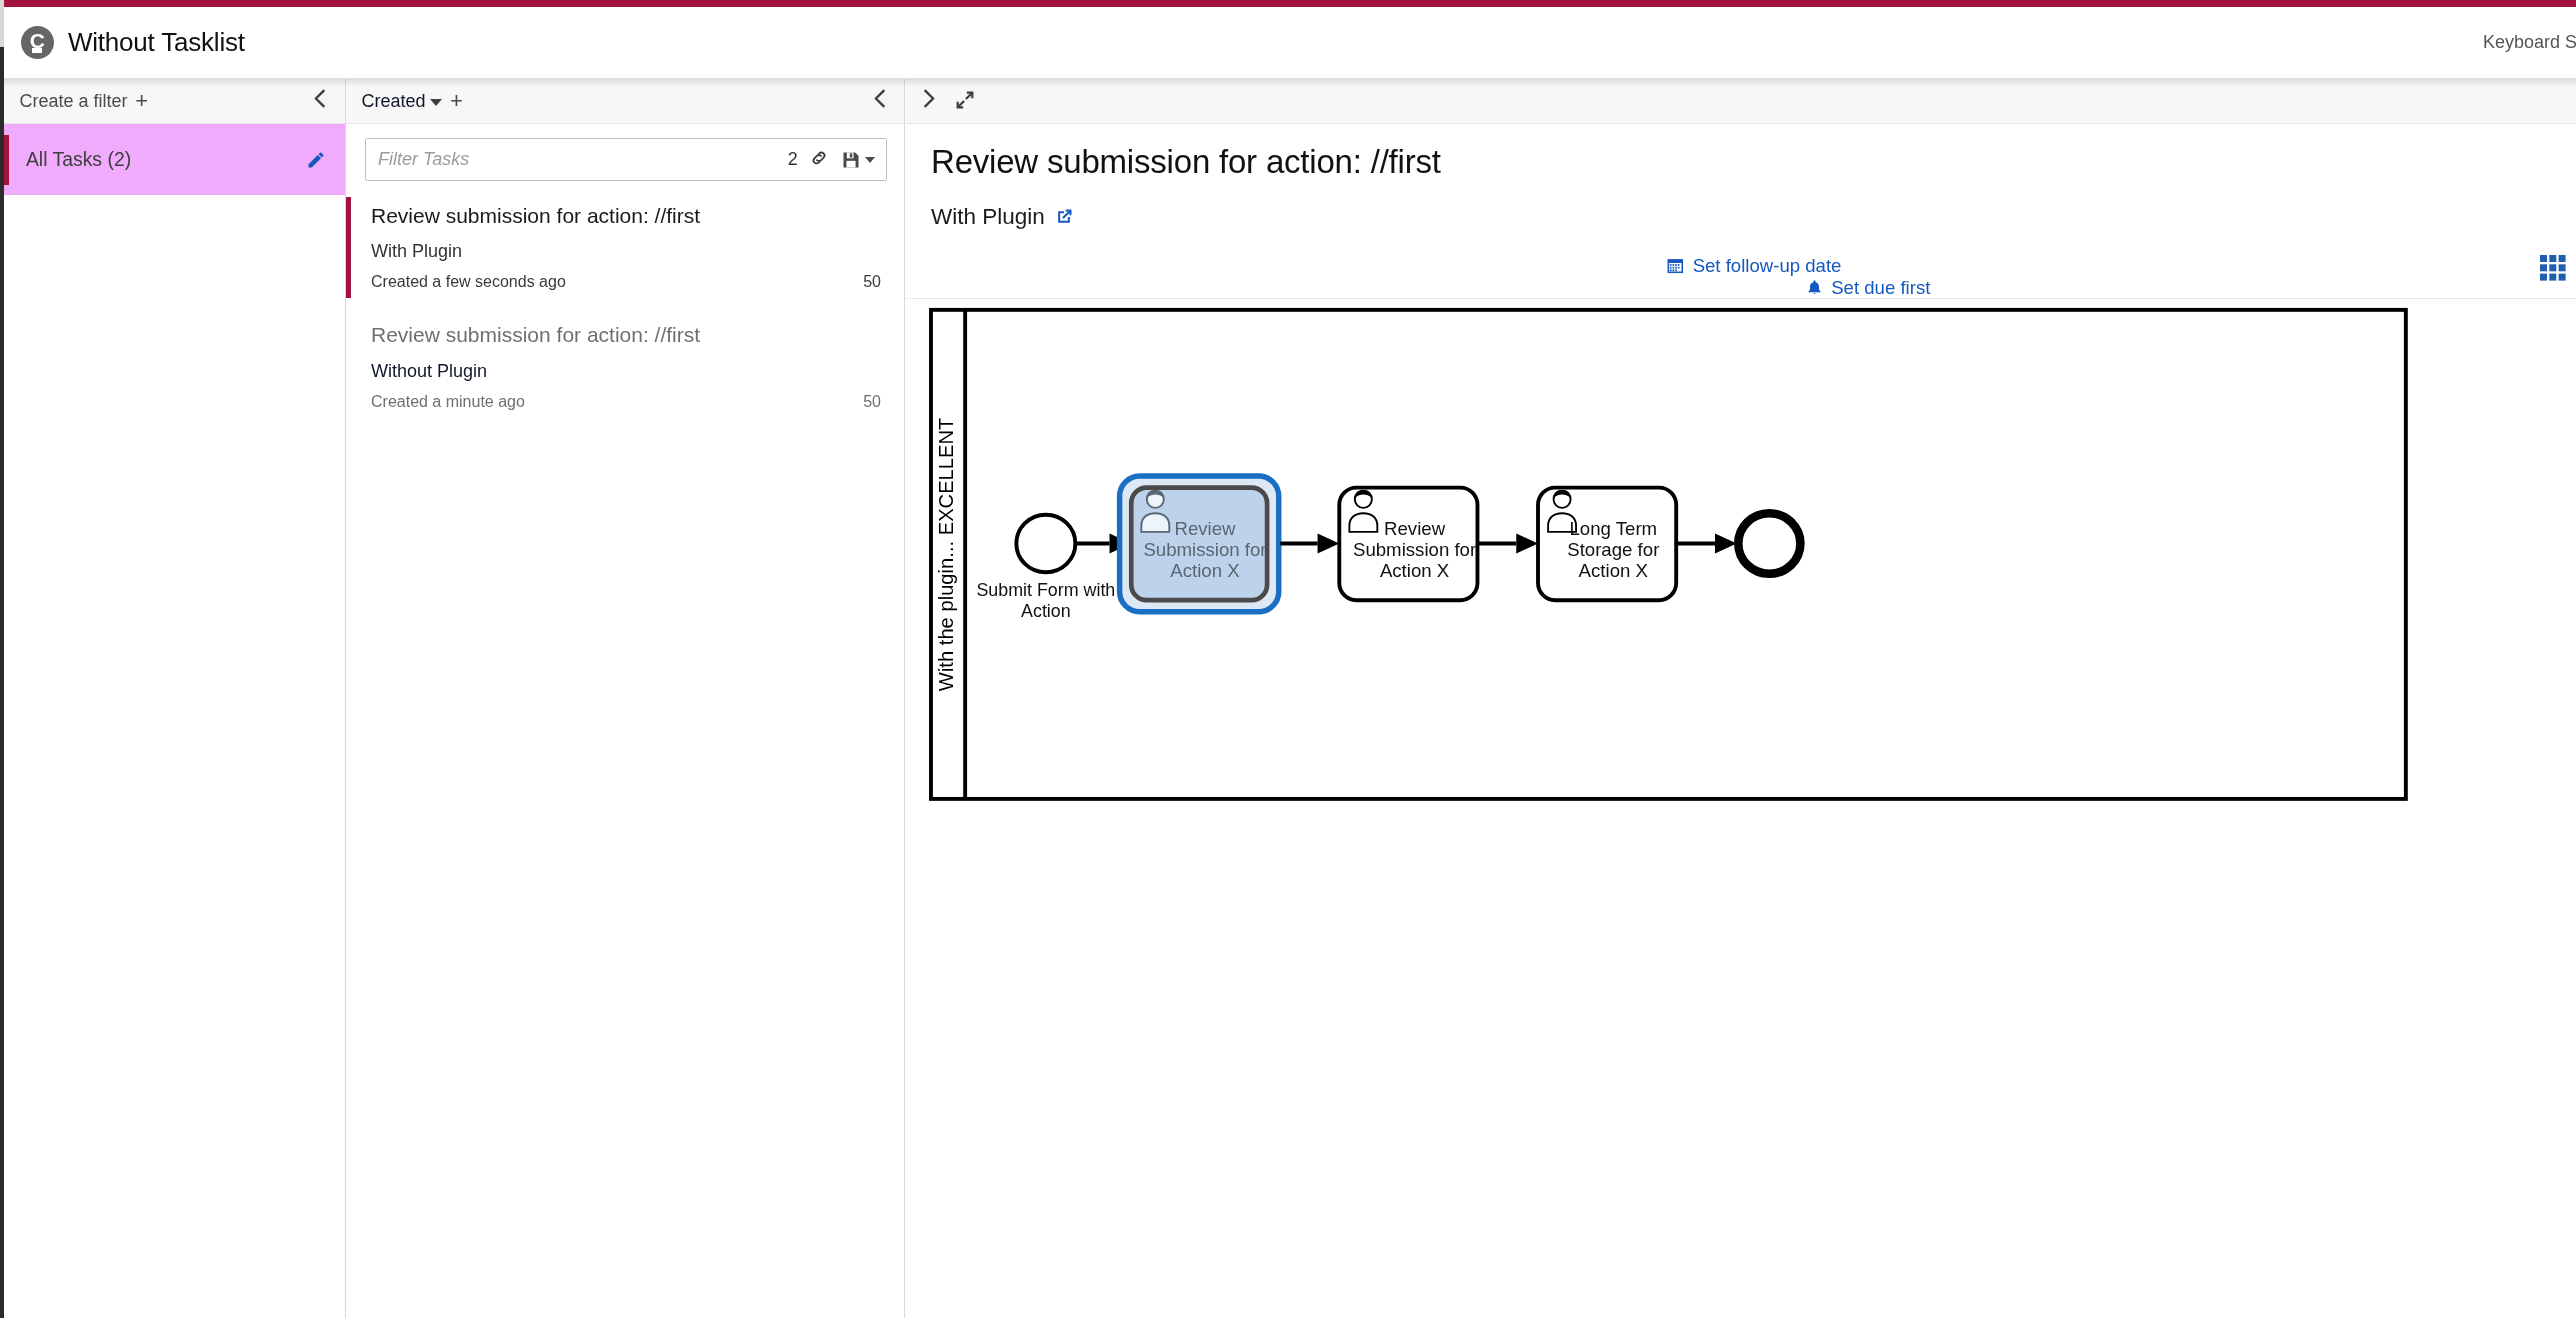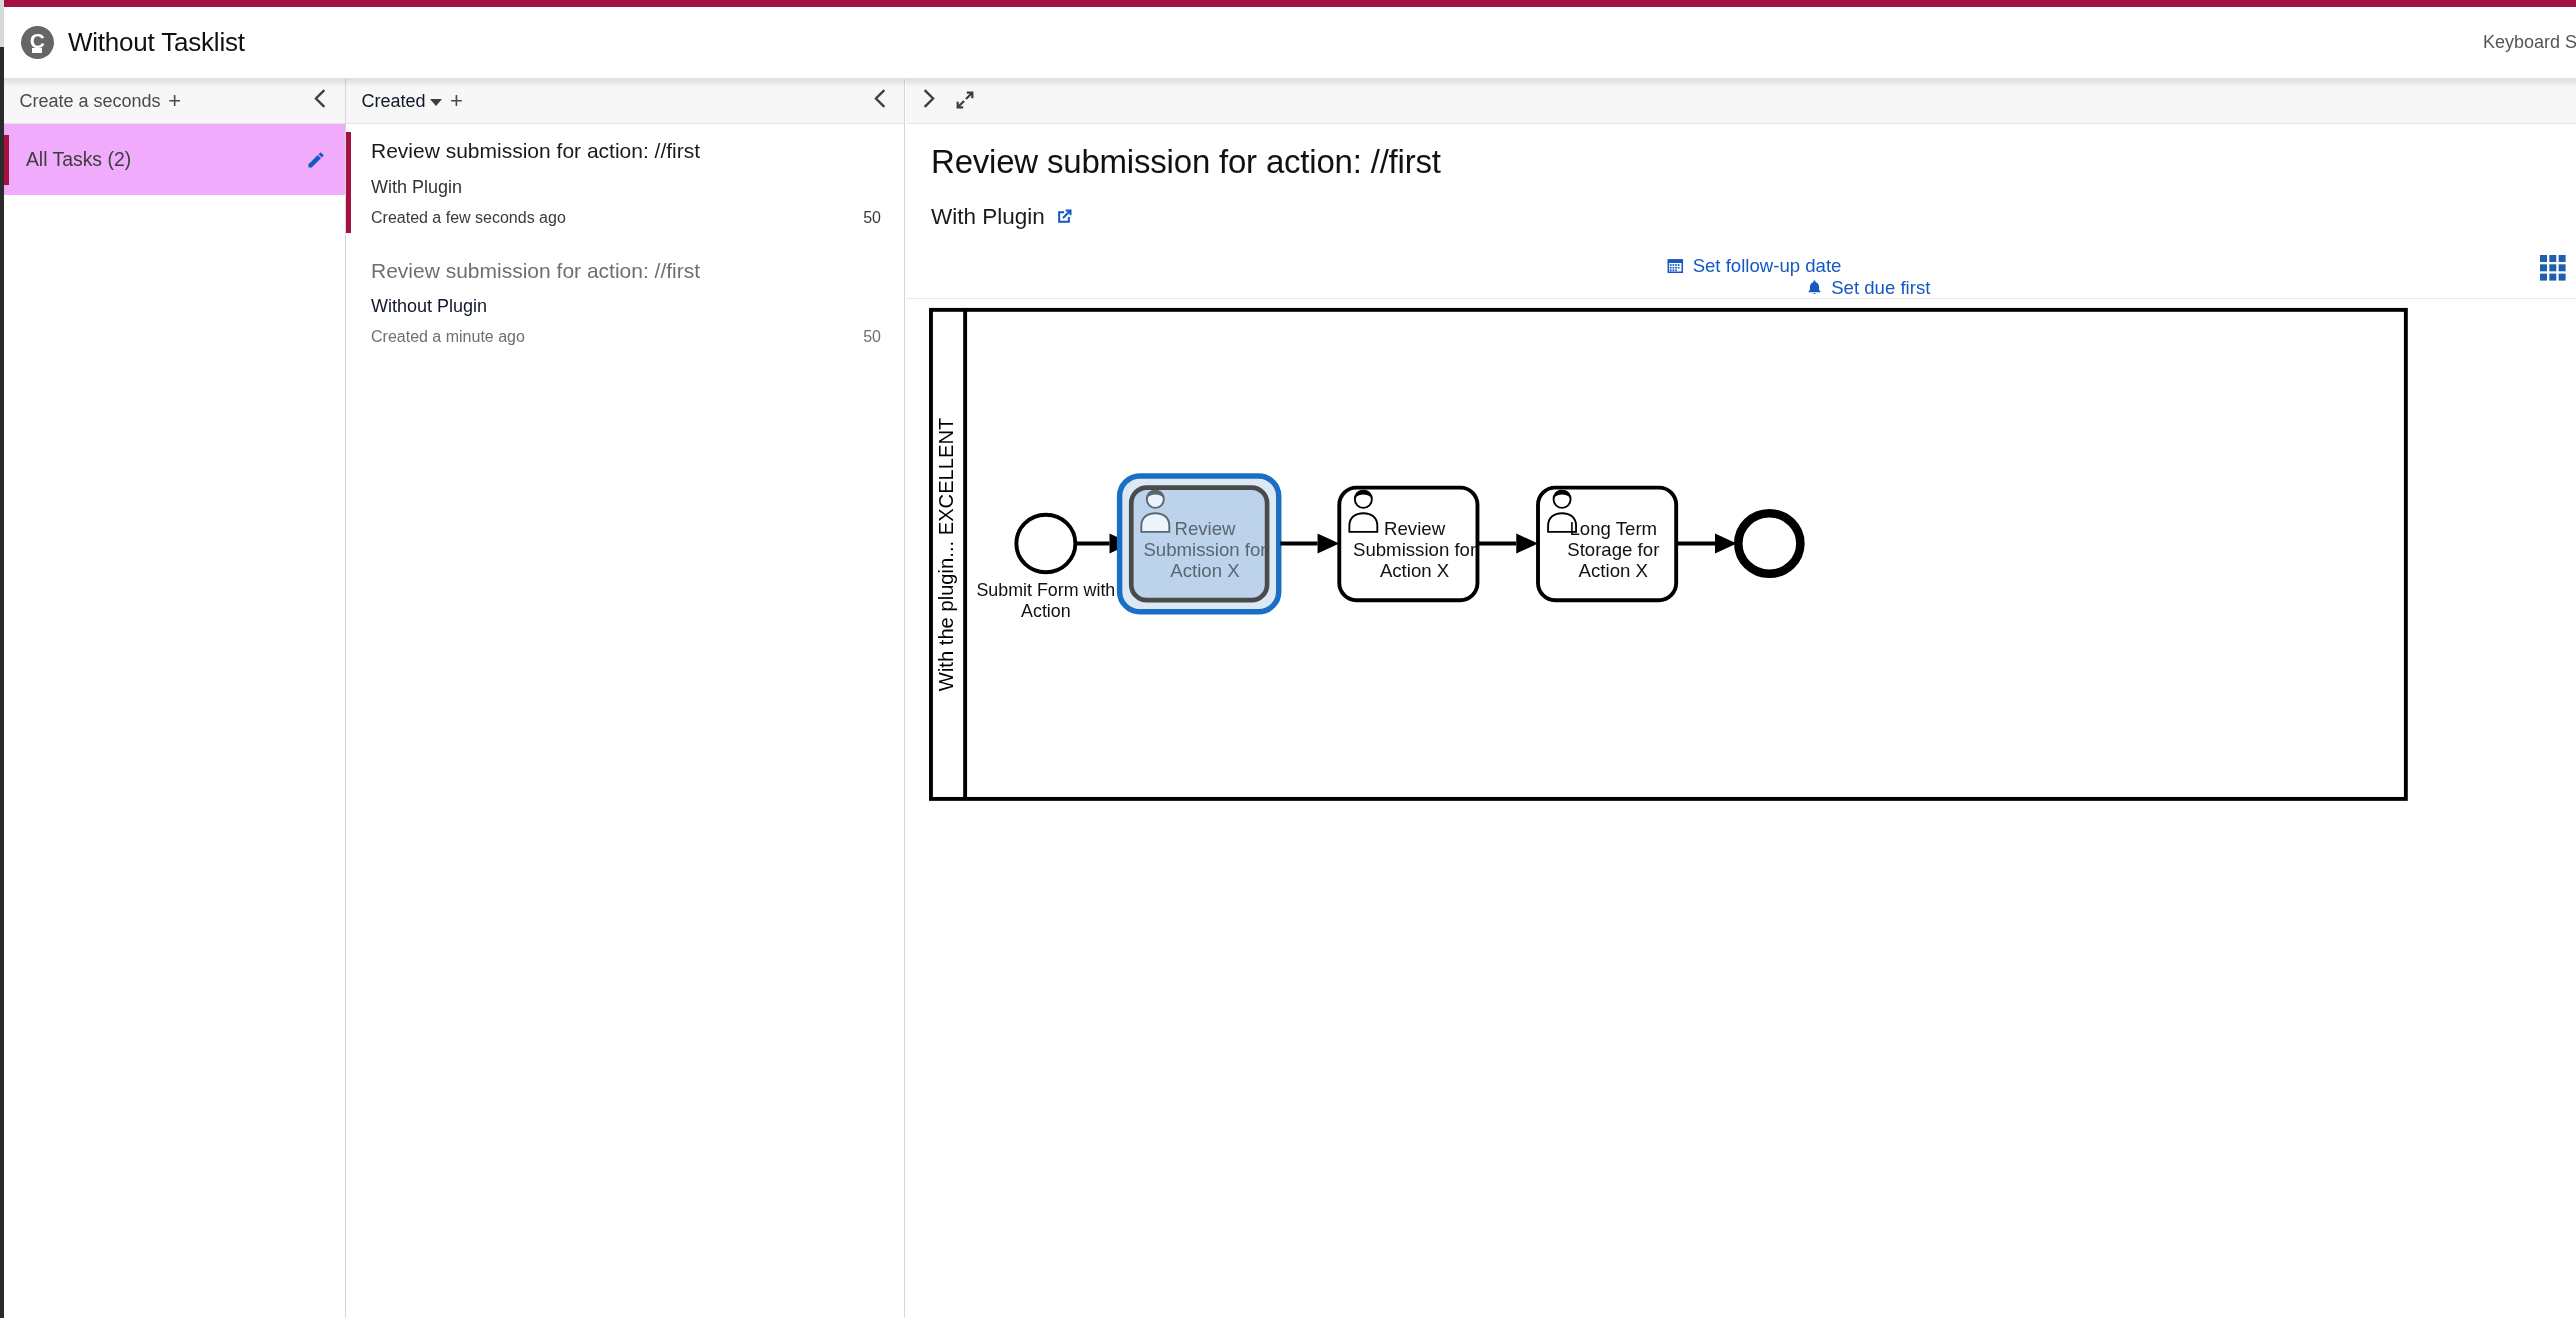--- a/index.html
+++ b/index.html
@@ -215,21 +215,21 @@
         <span class="bar"></span>
       </div>
       <div class="brand-title">Without Tasklist</div>
     </div>
     <div class="header-right">Keyboard Shortcuts</div>
   </div>
   <div class="header-shadow"></div>
 
   <div class="filter-panel">
     <div class="panel-head">
-      <span class="panel-head-label">Create a seconds</span>
+      <span class="panel-head-label">Create a filter</span>
       <span class="plus-btn">+</span>
       <span class="chev">
         <svg width="17" height="23" viewBox="0 0 22 30">
           <polyline points="16,4 5,15 16,26" fill="none" stroke="#3d3d3d" stroke-width="3"></polyline>
         </svg>
       </span>
     </div>
 
     <div class="filter-item selected">
       <span class="accent"></span>
@@ -250,20 +250,41 @@
         <span class="caret-down"></span>
       </span>
       <span class="plus-btn">+</span>
       <span class="chev">
         <svg width="17" height="23" viewBox="0 0 22 30">
           <polyline points="16,4 5,15 16,26" fill="none" stroke="#3d3d3d" stroke-width="3"></polyline>
         </svg>
       </span>
     </div>
 
+    <div class="search-wrap">
+      <div class="search-box">
+        <input class="search-input" type="text" placeholder="Filter Tasks" style="">
+        <span class="search-count">2</span>
+        <span class="icon-link">
+          <svg width="20" height="20" viewBox="0 0 24 24">
+            <path d="M9.5 14.5a3.6 3.6 0 0 0 5.1 0l2.9-2.9a3.6 3.6 0 0 0-5.1-5.1l-1.3 1.3" fill="none" stroke="#3a3a3a" stroke-width="2.1" stroke-linecap="round"></path>
+            <path d="M14.5 9.5a3.6 3.6 0 0 0-5.1 0l-2.9 2.9a3.6 3.6 0 0 0 5.1 5.1l1.3-1.3" fill="none" stroke="#3a3a3a" stroke-width="2.1" stroke-linecap="round"></path>
+          </svg>
+        </span>
+        <span class="icon-save">
+          <svg width="20" height="20" viewBox="0 0 24 24">
+            <path d="M3 3h14l4 4v14H3V3z" fill="#4a4a4a"></path>
+            <rect x="7" y="3" width="8" height="7" fill="#ffffff"></rect>
+            <rect x="10.5" y="4" width="3" height="5" fill="#4a4a4a"></rect>
+            <rect x="6.5" y="13" width="11" height="8" fill="#ffffff"></rect>
+          </svg>
+          <span style="display:inline-block;width:0;height:0;border-left:5.4px solid transparent;border-right:5.4px solid transparent;border-top:6.2px solid #4a4a4a;"></span>
+        </span>
+      </div>
+    </div>
 
     <div class="task-item selected">
       <span class="accent"></span>
       <div class="task-title">Review submission for action: //first</div>
       <div class="task-sub">With Plugin</div>
       <div class="task-foot">
         <span>Created a few seconds ago</span>
         <span class="prio">50</span>
       </div>
     </div>

